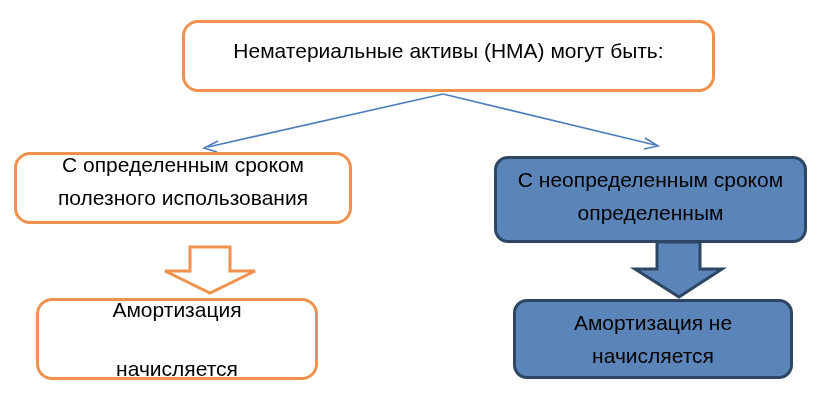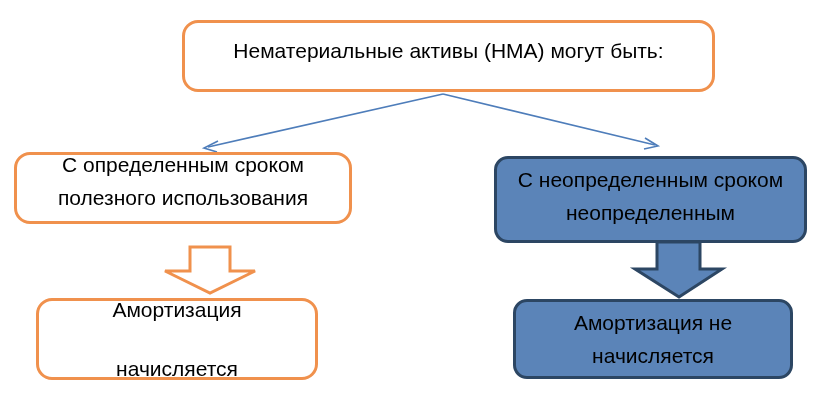--- a/index.html
+++ b/index.html
@@ -108,21 +108,21 @@
     <span class="line">Нематериальные активы (НМА) могут быть:</span>
   </div>
 
   <div class="box box-orange cond-left">
     <span class="line">С определенным сроком</span>
     <span class="line">полезного использования</span>
   </div>
 
   <div class="box box-blue cond-right">
     <span class="line">С неопределенным сроком</span>
-    <span class="line">неопределенным</span>
+    <span class="line">определенным</span>
   </div>
 
   <div class="box box-orange res-left">
     <span class="line">Амортизация</span>
     <span class="line">начисляется</span>
   </div>
 
   <div class="box box-blue res-right">
     <span class="line">Амортизация не</span>
     <span class="line">начисляется</span>

